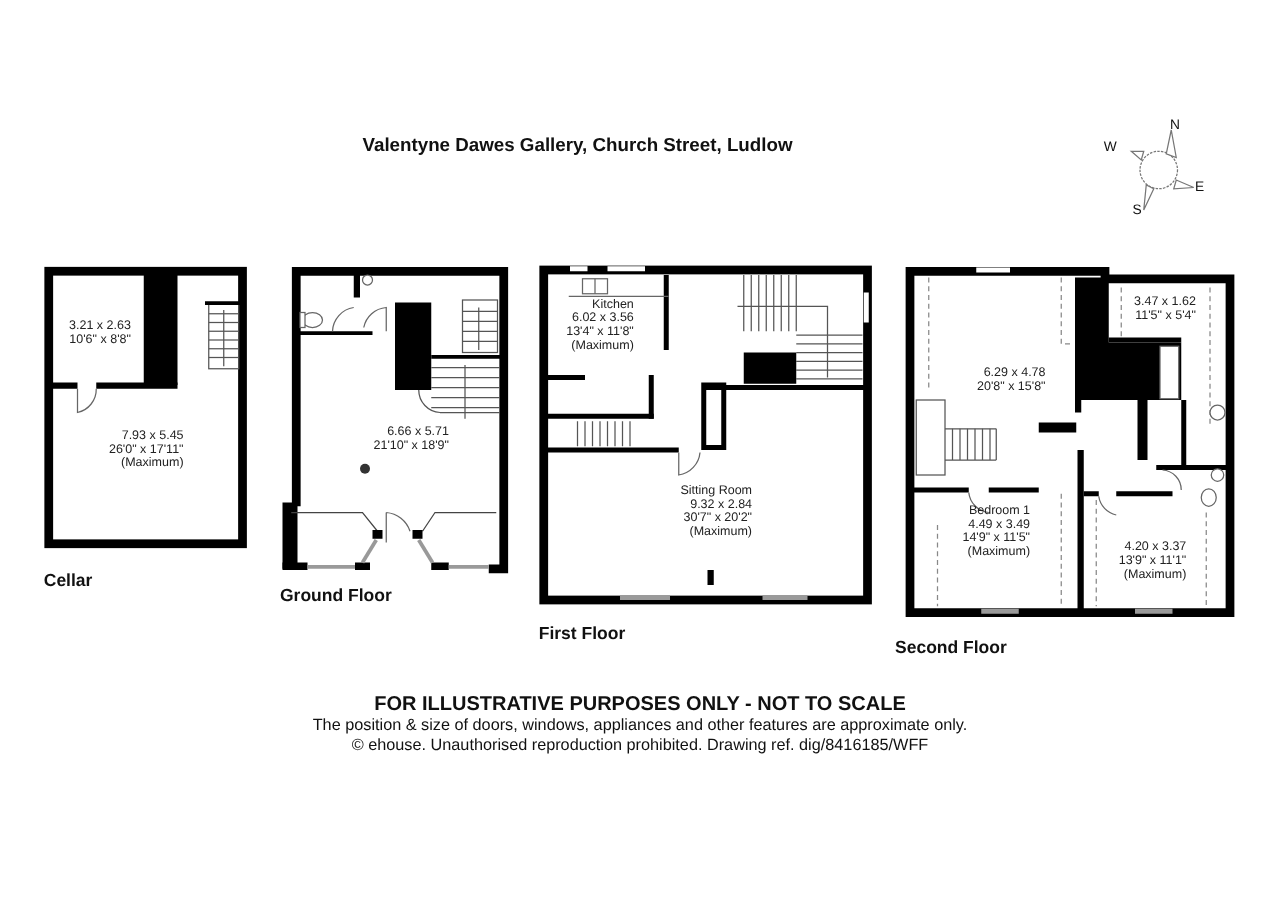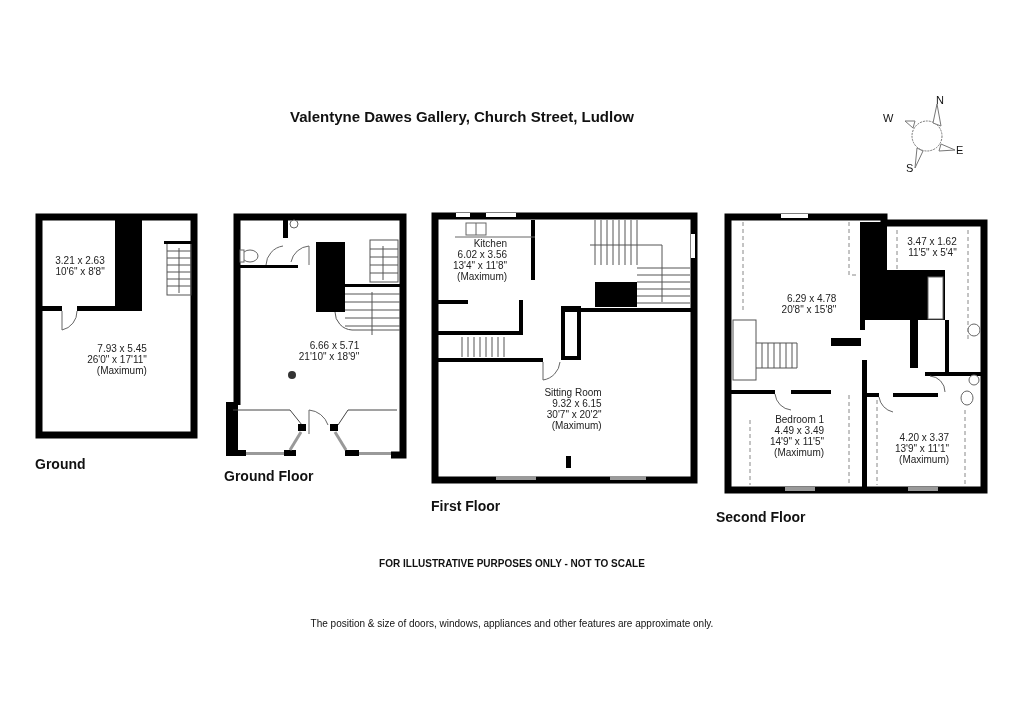--- a/index.html
+++ b/index.html
@@ -7,22 +7,22 @@
     .title-block { position:absolute; left:0; top:108px; width:924px; text-align:center; font-weight:bold; }
     .title-block .t1 { font-size:15px; line-height:18px; }
     .title-block .t2 { font-size:13px; line-height:16px; }
     .title-block .t3 { font-size:13px; line-height:16px; }
     .compass { position:absolute; left:875px; top:90px; width:100px; height:95px; }
     .compass .lbl { position:absolute; font-size:11px; color:#111; }
     svg.plan { position:absolute; left:0; top:0; }
     .room-label { position:absolute; text-align:right; font-size:10px; line-height:11px; color:#222; white-space:nowrap; transform:translateX(-50%); }
     .floor-name { position:absolute; font-size:14px; font-weight:bold; color:#111; }
     .footer { position:absolute; left:0; width:1024px; text-align:center; color:#111; }
-    .footer .f1 { font-weight:bold; font-size:10px; line-height:16px; }
-    .footer .f2, .footer .f3, .footer .f4 { font-size:10px; line-height:16px;margin-top:44px; }
+    .footer .f1 { font-weight:bold; font-size:16px; line-height:16px; }
+    .footer .f2, .footer .f3, .footer .f4 { font-size:13px; line-height:16px; }
     .dash-key { display:inline-block; width:46px; height:7px; border:1px dashed #888; border-left:none; border-right:none; vertical-align:middle; margin-right:4px; position:relative; }
   </style>
 </head>
 <body>
 
 <div class="title-block">
   <div class="t1">Valentyne Dawes Gallery, Church Street, Ludlow</div>
 </div>
 
 <div class="compass">
@@ -222,59 +222,60 @@
 
 <div class="room-label" style="left:80px; top:255px;">
   <div>3.21 x 2.63</div>
   <div>10'6" x 8'8"</div>
 </div>
 <div class="room-label" style="left:117px; top:343px;">
   <div>7.93 x 5.45</div>
   <div>26'0" x 17'11"</div>
   <div>(Maximum)</div>
 </div>
-<div class="floor-name" style="left:35px; top:456px;">Ground</div>
+<div class="floor-name" style="left:35px; top:456px;">Cellar</div>
 
 <div class="room-label" style="left:298px; top:340px;margin-left:31px;">
   <div>6.66 x 5.71</div>
   <div>21'10" x 18'9"</div>
 </div>
 <div class="floor-name" style="left:224px; top:468px;">Ground Floor</div>
 
 <div class="room-label" style="left:480px; top:238px;">
   <div>Kitchen</div>
   <div>6.02 x 3.56</div>
   <div>13'4" x 11'8"</div>
   <div>(Maximum)</div>
 </div>
 <div class="room-label" style="left:573px; top:387px;">
   <div>Sitting Room</div>
-  <div>9.32 x 6.15</div>
+  <div>9.32 x 2.84</div>
   <div>30'7" x 20'2"</div>
   <div>(Maximum)</div>
 </div>
 <div class="floor-name" style="left:431px; top:498px;">First Floor</div>
 
 <div class="room-label" style="left:932px; top:236px;">
   <div>3.47 x 1.62</div>
   <div>11'5" x 5'4"</div>
 </div>
 <div class="room-label" style="left:809px; top:293px;">
   <div>6.29 x 4.78</div>
   <div>20'8" x 15'8"</div>
 </div>
-<div class="room-label" style="left:797px; top:414px;">
+<div class="room-label" style="left:797px; top:403px;">
   <div>Bedroom 1</div>
   <div>4.49 x 3.49</div>
   <div>14'9" x 11'5"</div>
   <div>(Maximum)</div>
 </div>
 <div class="room-label" style="left:922px; top:432px;">
   <div>4.20 x 3.37</div>
   <div>13'9" x 11'1"</div>
   <div>(Maximum)</div>
 </div>
 <div class="floor-name" style="left:716px; top:509px;">Second Floor</div>
 
 <div class="footer" style="top:556px;">
   <div class="f1">FOR ILLUSTRATIVE PURPOSES ONLY - NOT TO SCALE</div>
   <div class="f2">The position &amp; size of doors, windows, appliances and other features are approximate only.</div>
+  <div class="f4">© ehouse. Unauthorised reproduction prohibited. Drawing ref. dig/8416185/WFF</div>
 </div>
 
 </body></html>

